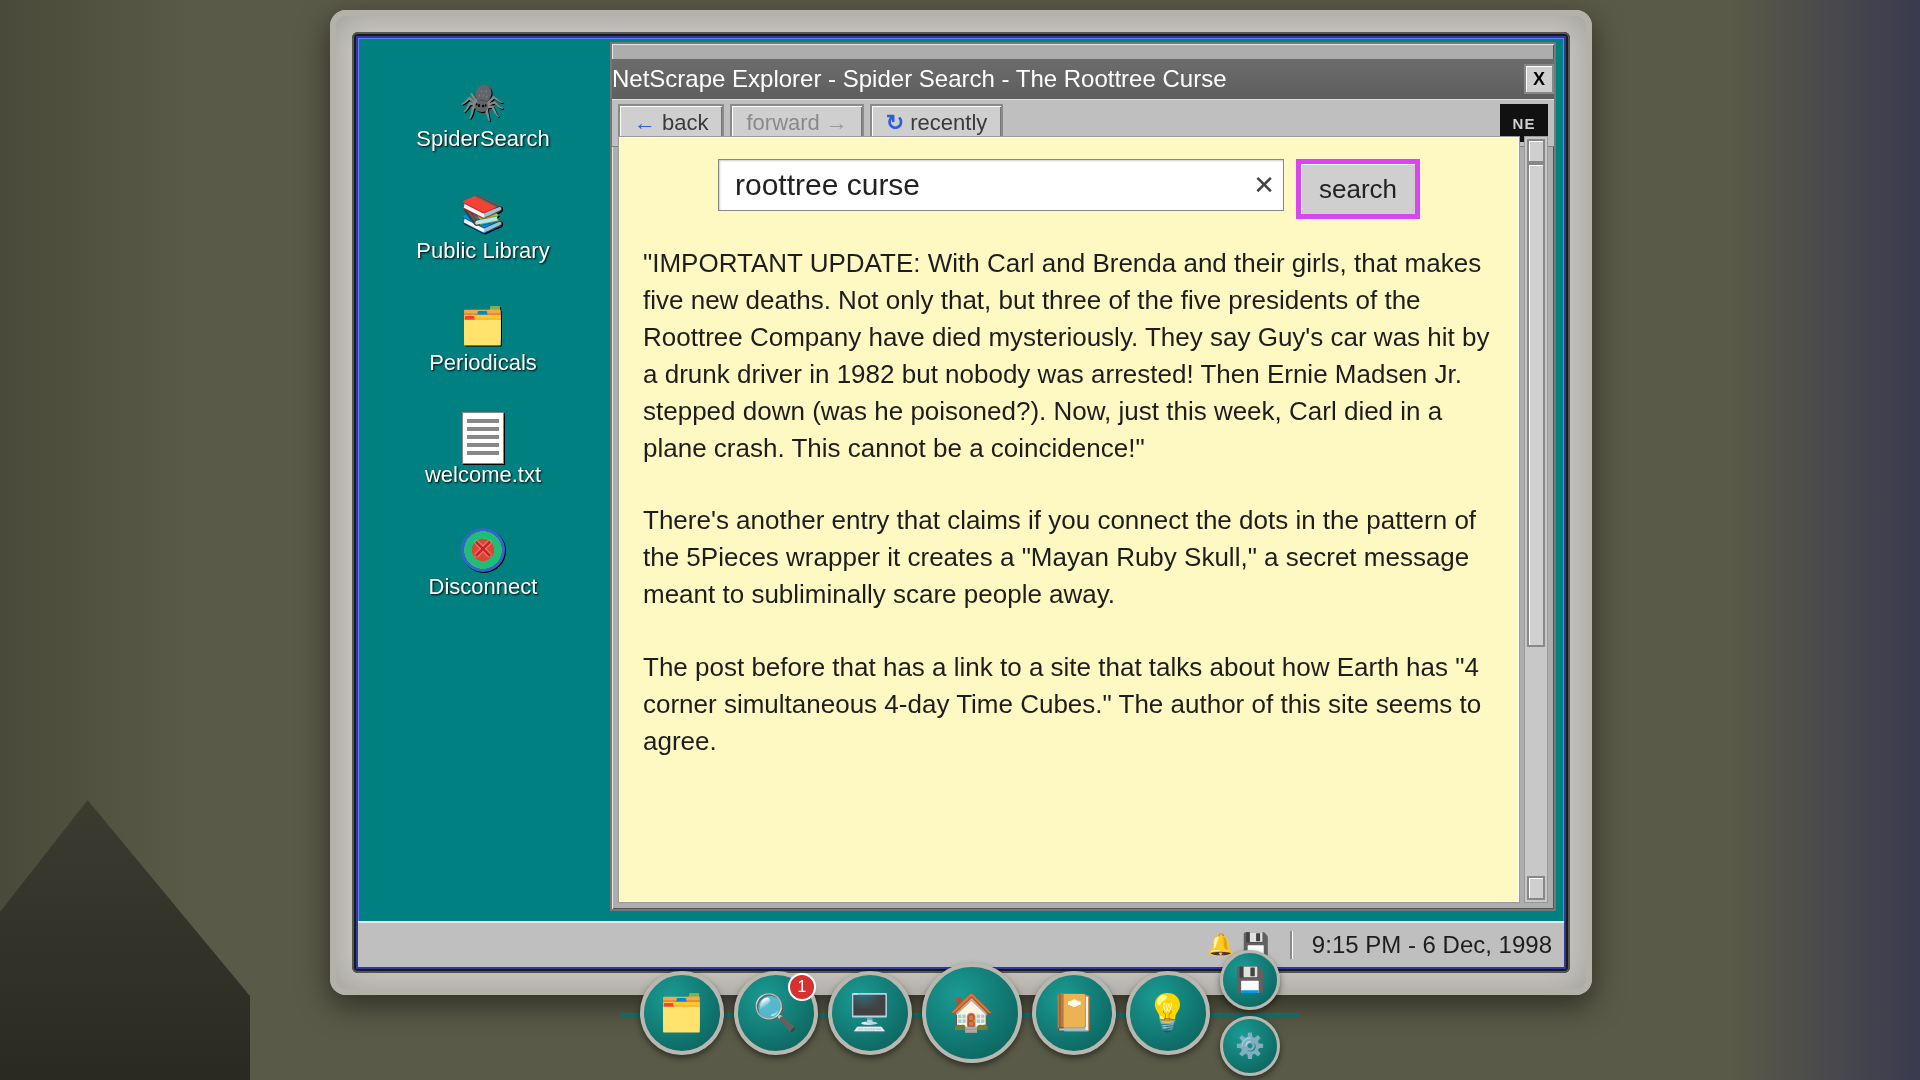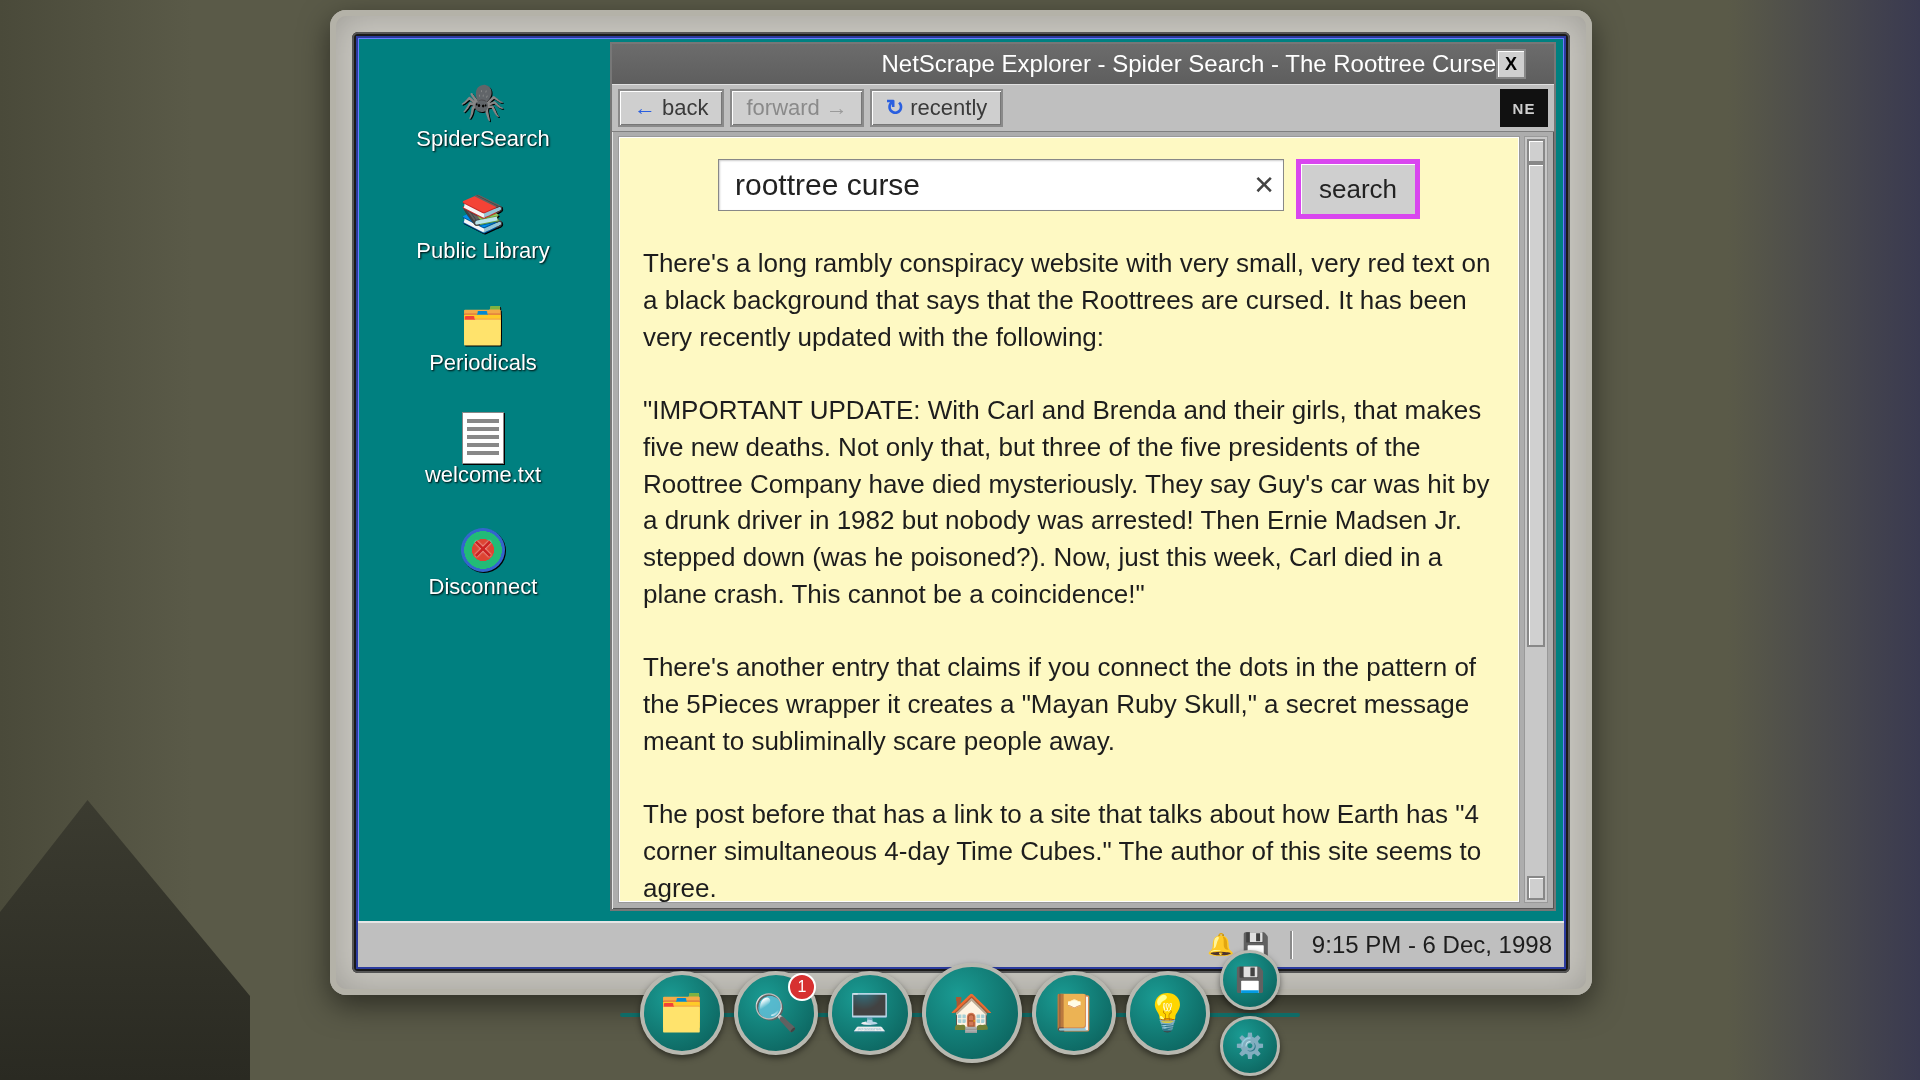--- a/index.html
+++ b/index.html
@@ -12,21 +12,21 @@
   .screen{position:absolute;inset:4px;background:#008080;border:2px solid #2b3b9e;box-shadow:inset 0 0 0 1px #6a7bff;}
 
   
   .desktop-icons{position:absolute;left:40px;top:40px;width:170px;}
   .dicon{display:flex;flex-direction:column;align-items:center;margin-bottom:38px;cursor:pointer;}
   .dicon .glyph{width:48px;height:48px;display:flex;align-items:center;justify-content:center;font-size:36px;filter:drop-shadow(1px 1px 0 #000);}
   .dicon .ilabel{margin-top:0;color:#fff;font-size:22px;text-shadow:1px 1px 2px #000;}
 
   
   .browser{position:absolute;left:252px;top:4px;right:8px;bottom:56px;background:#adadad;border:2px solid #777;box-shadow:inset 1px 1px 0 #e6e6e6, inset -1px -1px 0 #555;}
-  .titlebar{display:flex;align-items:center;height:40px;background:linear-gradient(#6c6c6c,#5e5e5e);color:#fff;font-size:24px;padding:0 28px;justify-content:flex-end;}
+  .titlebar{display:flex;align-items:center;height:40px;background:linear-gradient(#6c6c6c,#5e5e5e);color:#fff;font-size:24px;padding:0 0;justify-content:space-between;margin-top:15px;}
   .titlebar .title{white-space:nowrap;overflow:hidden;}
   .title-x{width:26px;height:26px;background:#cfcfcf;color:#000;display:flex;align-items:center;justify-content:center;font-weight:bold;border:2px solid #888;box-shadow:inset 1px 1px 0 #fff;font-size:18px;cursor:pointer;}
   .toolbar{display:flex;align-items:center;height:46px;background:#bfbfbf;padding:0 6px;gap:6px;border-top:1px solid #e0e0e0;border-bottom:1px solid #808080;}
   .tbtn{display:flex;align-items:center;gap:6px;padding:4px 14px;background:#cfcfcf;border:2px solid #8a8a8a;box-shadow:inset 1px 1px 0 #fff, inset -1px -1px 0 #777;color:#3a3a3a;font-size:22px;cursor:pointer;}
   .tbtn.disabled{color:#8a8a8a;cursor:default;}
   .tbtn .arrow{color:#2a5fe0;font-weight:bold;}
   .tbtn.disabled .arrow{color:#9a9a9a;}
   .brand{margin-left:auto;width:48px;height:38px;background:#111;color:#cfcfcf;display:flex;align-items:center;justify-content:center;font-weight:bold;font-size:15px;letter-spacing:1px;}
 
   .content-wrap{position:absolute;left:6px;right:6px;top:92px;bottom:6px;display:flex;}
@@ -124,21 +124,20 @@
           <div class="content-wrap">
             <div class="page">
               <div class="search-row">
                 <div class="search-box">
                   <input class="q" value="roottree curse" style="">
                   <span class="clear">✕</span>
                 </div>
                 <div class="search-btn">search</div>
               </div>
               <div class="prose">
-                <p>There's a long rambly conspiracy website with very small, very red text on a black background that says that the Roottrees are cursed. It has been very recently updated with the following:</p>
                 <p>"IMPORTANT UPDATE: With Carl and Brenda and their girls, that makes five new deaths. Not only that, but three of the five presidents of the Roottree Company have died mysteriously. They say Guy's car was hit by a drunk driver in 1982 but nobody was arrested! Then Ernie Madsen Jr. stepped down (was he poisoned?). Now, just this week, Carl died in a plane crash. This cannot be a coincidence!"</p>
                 <p>There's another entry that claims if you connect the dots in the pattern of the 5Pieces wrapper it creates a "Mayan Ruby Skull," a secret message meant to subliminally scare people away.</p>
                 <p>The post before that has a link to a site that talks about how Earth has "4 corner simultaneous 4-day Time Cubes." The author of this site seems to agree.</p>
               </div>
             </div>
             <div class="scrollbar">
               <div class="thumb"></div>
             </div>
           </div>
         </div>

